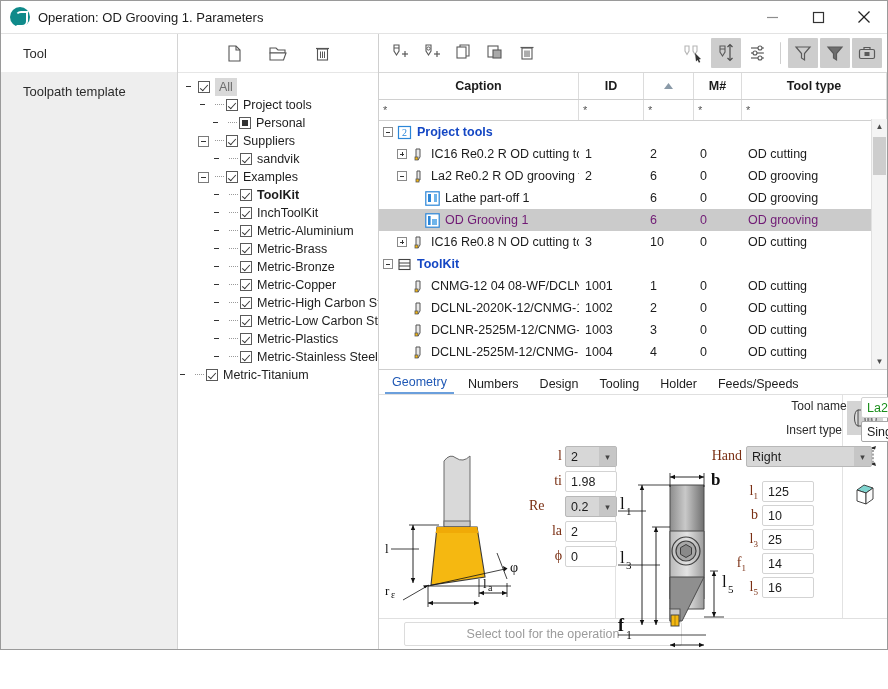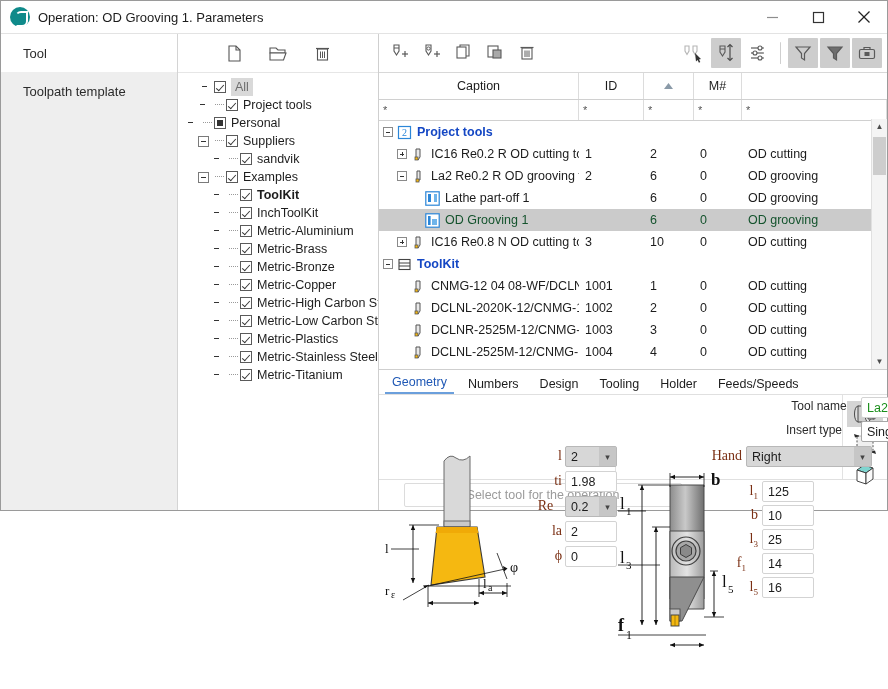--- a/index.html
+++ b/index.html
@@ -2,21 +2,21 @@
 <html><head>
 <meta charset="utf-8">
 <style>
   html,body{margin:0;padding:0;}
   body{
     width:888px;height:689px;overflow:hidden;
     font-family:"Liberation Sans",sans-serif;
     font-size:12.5px;color:#222;background:#fff;
     -webkit-font-smoothing:antialiased;
   }
-  .win{width:888px;height:511px;position:relative;box-sizing:border-box;
+  .win{width:888px;height:650px;position:relative;box-sizing:border-box;
        border:1px solid #9a9a9a;background:#fff;display:flex;flex-direction:column;}
 
   
   .titlebar{height:32px;flex:0 0 32px;display:flex;align-items:center;background:#fff;
             border-bottom:1px solid #e3e3e3;}
   .app-logo{width:20px;height:20px;margin:0 8px 0 9px;border-radius:50%;
             background:#0f8a8a;position:relative;flex:0 0 20px;}
   .app-logo:after{content:"";position:absolute;left:5px;top:4px;width:9px;height:12px;
             border:2px solid #fff;border-radius:6px 0 6px 0;border-left-color:transparent;}
   .title-text{font-size:13px;color:#1c1c1c;flex:1 1 auto;white-space:nowrap;overflow:hidden;}
@@ -67,21 +67,21 @@
             border-bottom:1px solid #d8d8d8;padding:0 4px;}
   .tb{width:30px;height:30px;display:flex;align-items:center;justify-content:center;
       color:#5a5a5a;border-radius:1px;margin:0 1px;}
   .tb.act{background:#cdcdcd;}
   .tb.sep{width:1px;height:22px;background:#cfcfcf;margin:0 6px;}
   .tb.spacer{flex:1 1 auto;width:auto;}
 
   
   .grid{flex:0 0 296px;display:flex;flex-direction:column;min-height:0;
         border-bottom:1px solid #cfcfcf;position:relative;}
-  .gh{display:flex;height:26px;flex:0 0 26px;background:#fff;border-bottom:1px solid #d0d0d0;}
+  .gh{display:flex;height:26px;flex:0 0 26px;background:#fff;border-bottom:1px solid #d0d0d0;font-weight:bold;}
   .gh div{display:flex;align-items:center;justify-content:center;font-size:12.5px;color:#1c1c1c;
           border-right:1px solid #dcdcdc;box-sizing:border-box;}
   .gf{display:flex;height:20px;flex:0 0 20px;border-bottom:1px solid #d0d0d0;background:#fff;}
   .gf div{display:flex;align-items:center;padding-left:4px;color:#555;font-size:11px;
           border-right:1px solid #dcdcdc;box-sizing:border-box;}
   .c1{width:200px;flex:0 0 200px;}
   .c2{width:65px;flex:0 0 65px;}
   .c3{width:50px;flex:0 0 50px;}
   .c4{width:48px;flex:0 0 48px;}
   .c5{flex:1 1 auto;}
@@ -89,21 +89,21 @@
   .grow{display:flex;height:22px;align-items:center;font-size:12.5px;color:#1c1c1c;}
   .grow.sel{background:#cbcbcb;}
   .gc{display:flex;align-items:center;height:22px;box-sizing:border-box;overflow:hidden;
       white-space:nowrap;}
   .gc.cap{width:200px;flex:0 0 200px;}
   .gc.id{width:65px;flex:0 0 65px;padding-left:6px;}
   .gc.mm{width:50px;flex:0 0 50px;padding-left:6px;}
   .gc.mh{width:48px;flex:0 0 48px;padding-left:6px;}
   .gc.tt{flex:1 1 auto;padding-left:6px;}
   .grp{color:#1447c4;font-weight:bold;}
-  .green{color:#14532d;}
+  .green{color:#701a75;}
   .pm{width:10px;height:10px;border:1px solid #8a8a8a;background:#fff;margin-right:4px;
       position:relative;flex:0 0 10px;box-sizing:border-box;}
   .pm:before{content:"";position:absolute;left:2px;top:3.5px;width:4px;height:1px;background:#333;}
   .pm.plus:after{content:"";position:absolute;left:3.5px;top:2px;width:1px;height:4px;background:#333;}
   .pmspace{width:10px;flex:0 0 10px;margin-right:4px;}
   .ico{width:15px;height:15px;margin-right:5px;flex:0 0 15px;display:flex;align-items:center;
        justify-content:center;}
   .vsb{position:absolute;right:0;top:46px;bottom:0;width:15px;background:#f4f4f4;
        border-left:1px solid #e0e0e0;}
   .vsb .arw{height:15px;display:flex;align-items:center;justify-content:center;color:#4d4d4d;font-size:8px;}
@@ -208,32 +208,32 @@
           <svg width="17" height="19" viewBox="0 0 17 19">
               <rect x="3.5" y="5" width="10" height="11" fill="none" stroke="#555" stroke-width="1.1"></rect>
               <line x1="2" y1="4.5" x2="15" y2="4.5" stroke="#555" stroke-width="1.2"></line>
               <line x1="6.5" y1="7.5" x2="6.5" y2="14" stroke="#555" stroke-width="1"></line>
               <line x1="8.5" y1="7.5" x2="8.5" y2="14" stroke="#555" stroke-width="1"></line>
               <line x1="10.5" y1="7.5" x2="10.5" y2="14" stroke="#555" stroke-width="1"></line>
             </svg>
         </div>
       </div>
       <div class="tree" id="tree-container">
-          <div class="trow" style="padding-left: 22px;">
+          <div class="trow" style="padding-left: 6px;">
             <span class="exp none"></span>
             <span class="cb chk"></span>
             <span class="tlabel grayed">All</span>
           </div>
           <div class="trow" style="padding-left: 20px;">
             <span class="exp none"></span>
             <span class="dots"></span>
             <span class="cb chk"></span>
             <span class="tlabel">Project tools</span>
           </div>
-          <div class="trow" style="padding-left: 8px;">
+          <div class="trow" style="padding-left: 33px;">
             <span class="exp none"></span>
             <span class="dots"></span>
             <span class="cb sq"></span>
             <span class="tlabel">Personal</span>
           </div>
           <div class="trow" style="padding-left: 20px;">
             <span class="exp"></span>
             <span class="dots"></span>
             <span class="cb chk"></span>
             <span class="tlabel">Suppliers</span>
@@ -303,21 +303,21 @@
             <span class="dots"></span>
             <span class="cb chk"></span>
             <span class="tlabel">Metric-Plastics</span>
           </div>
           <div class="trow" style="padding-left: 34px;">
             <span class="exp none"></span>
             <span class="dots"></span>
             <span class="cb chk"></span>
             <span class="tlabel">Metric-Stainless Steel</span>
           </div>
-          <div class="trow" style="padding-left: 34px;">
+          <div class="trow" style="">
             <span class="exp none"></span>
             <span class="dots"></span>
             <span class="cb chk"></span>
             <span class="tlabel">Metric-Titanium</span>
           </div>
         </div>
     </div>
 
     <div class="right">
 
@@ -408,20 +408,21 @@
       <div class="grid">
         <div class="gh">
           <div class="c1">Caption</div>
           <div class="c2">ID</div>
           <div class="c3">
             <svg width="11" height="8" viewBox="0 0 11 8">
                 <path d="M5.5 1L10 7H1z" fill="#8a9aa8"></path>
               </svg>
           </div>
           <div class="c4">M#</div>
+          <div class="c5">Tool type</div>
         </div>
         <div class="gf">
           <div class="c1">*</div>
           <div class="c2">*</div>
           <div class="c3">*</div>
           <div class="c4">*</div>
           <div class="c5">*</div>
         </div>
         <div class="gbody" id="grid-body">
             <div class="grow">
@@ -677,21 +678,21 @@
 
               <div class="lblr abs" style="left:165px;top:-1px;width:18px;text-align:right;font-family:'Liberation Serif',serif;font-size:14px;">l</div>
               <div class="fld ro abs" style="left:186px;top:-3px;width:52px;">
                 <span>2</span>
                 <span class="caret">▾</span>
               </div>
 
               <div class="lblr abs" style="left:155px;top:24px;width:28px;text-align:right;font-family:'Liberation Serif',serif;font-size:14px;">ti</div>
               <div class="fld plain abs" style="left:186px;top:22px;width:52px;">1.98</div>
 
-              <div class="lblr abs" style="left:150px;top:49px;width:33px;text-align:center;font-family:'Liberation Serif',serif;font-size:14px;">Re</div>
+              <div class="lblr abs" style="left:150px;top:49px;width:33px;text-align:left;font-family:'Liberation Serif',serif;font-size:14px;">Re</div>
               <div class="fld ro abs" style="left:186px;top:47px;width:52px;">
                 <span>0.2</span>
                 <span class="caret">▾</span>
               </div>
 
               <div class="lblr abs" style="left:155px;top:74px;width:28px;text-align:right;font-family:'Liberation Serif',serif;font-size:14px;">la</div>
               <div class="fld plain abs" style="left:186px;top:72px;width:52px;">2</div>
 
               <div class="lblr abs" style="left:155px;top:99px;width:28px;text-align:right;font-family:'Liberation Serif',serif;font-size:14px;">ϕ</div>
               <div class="fld plain abs" style="left:186px;top:97px;width:52px;">0</div>

